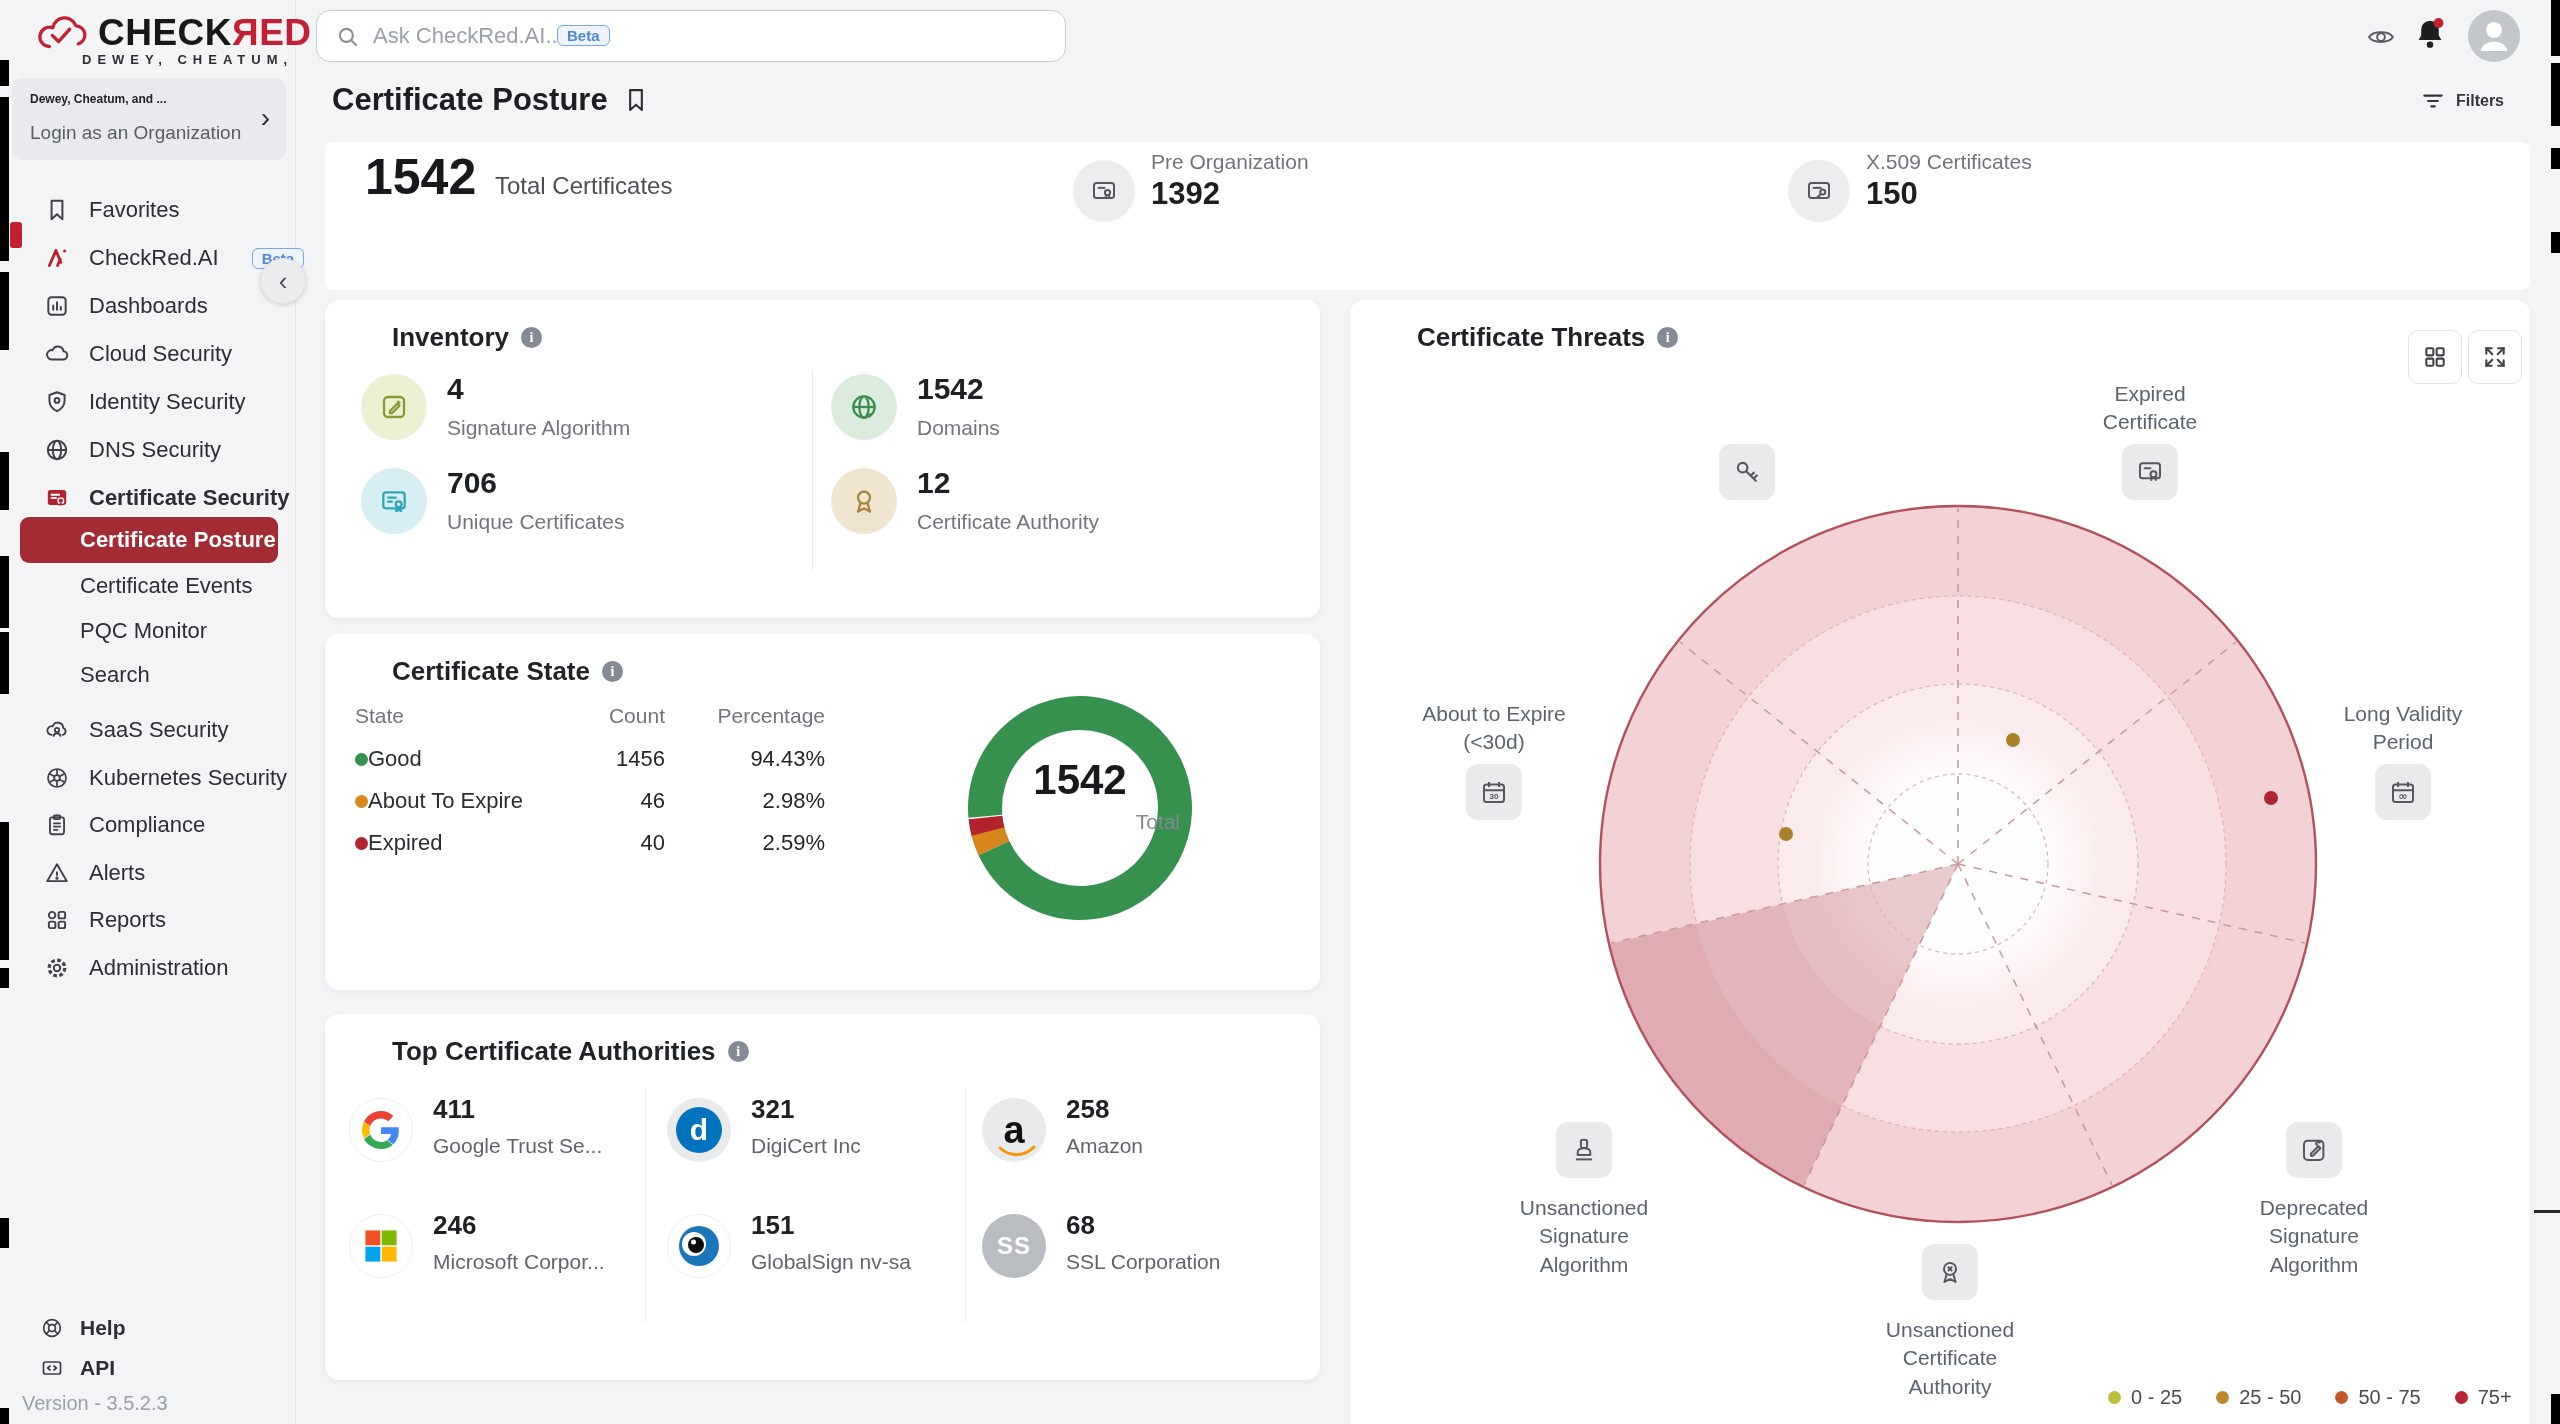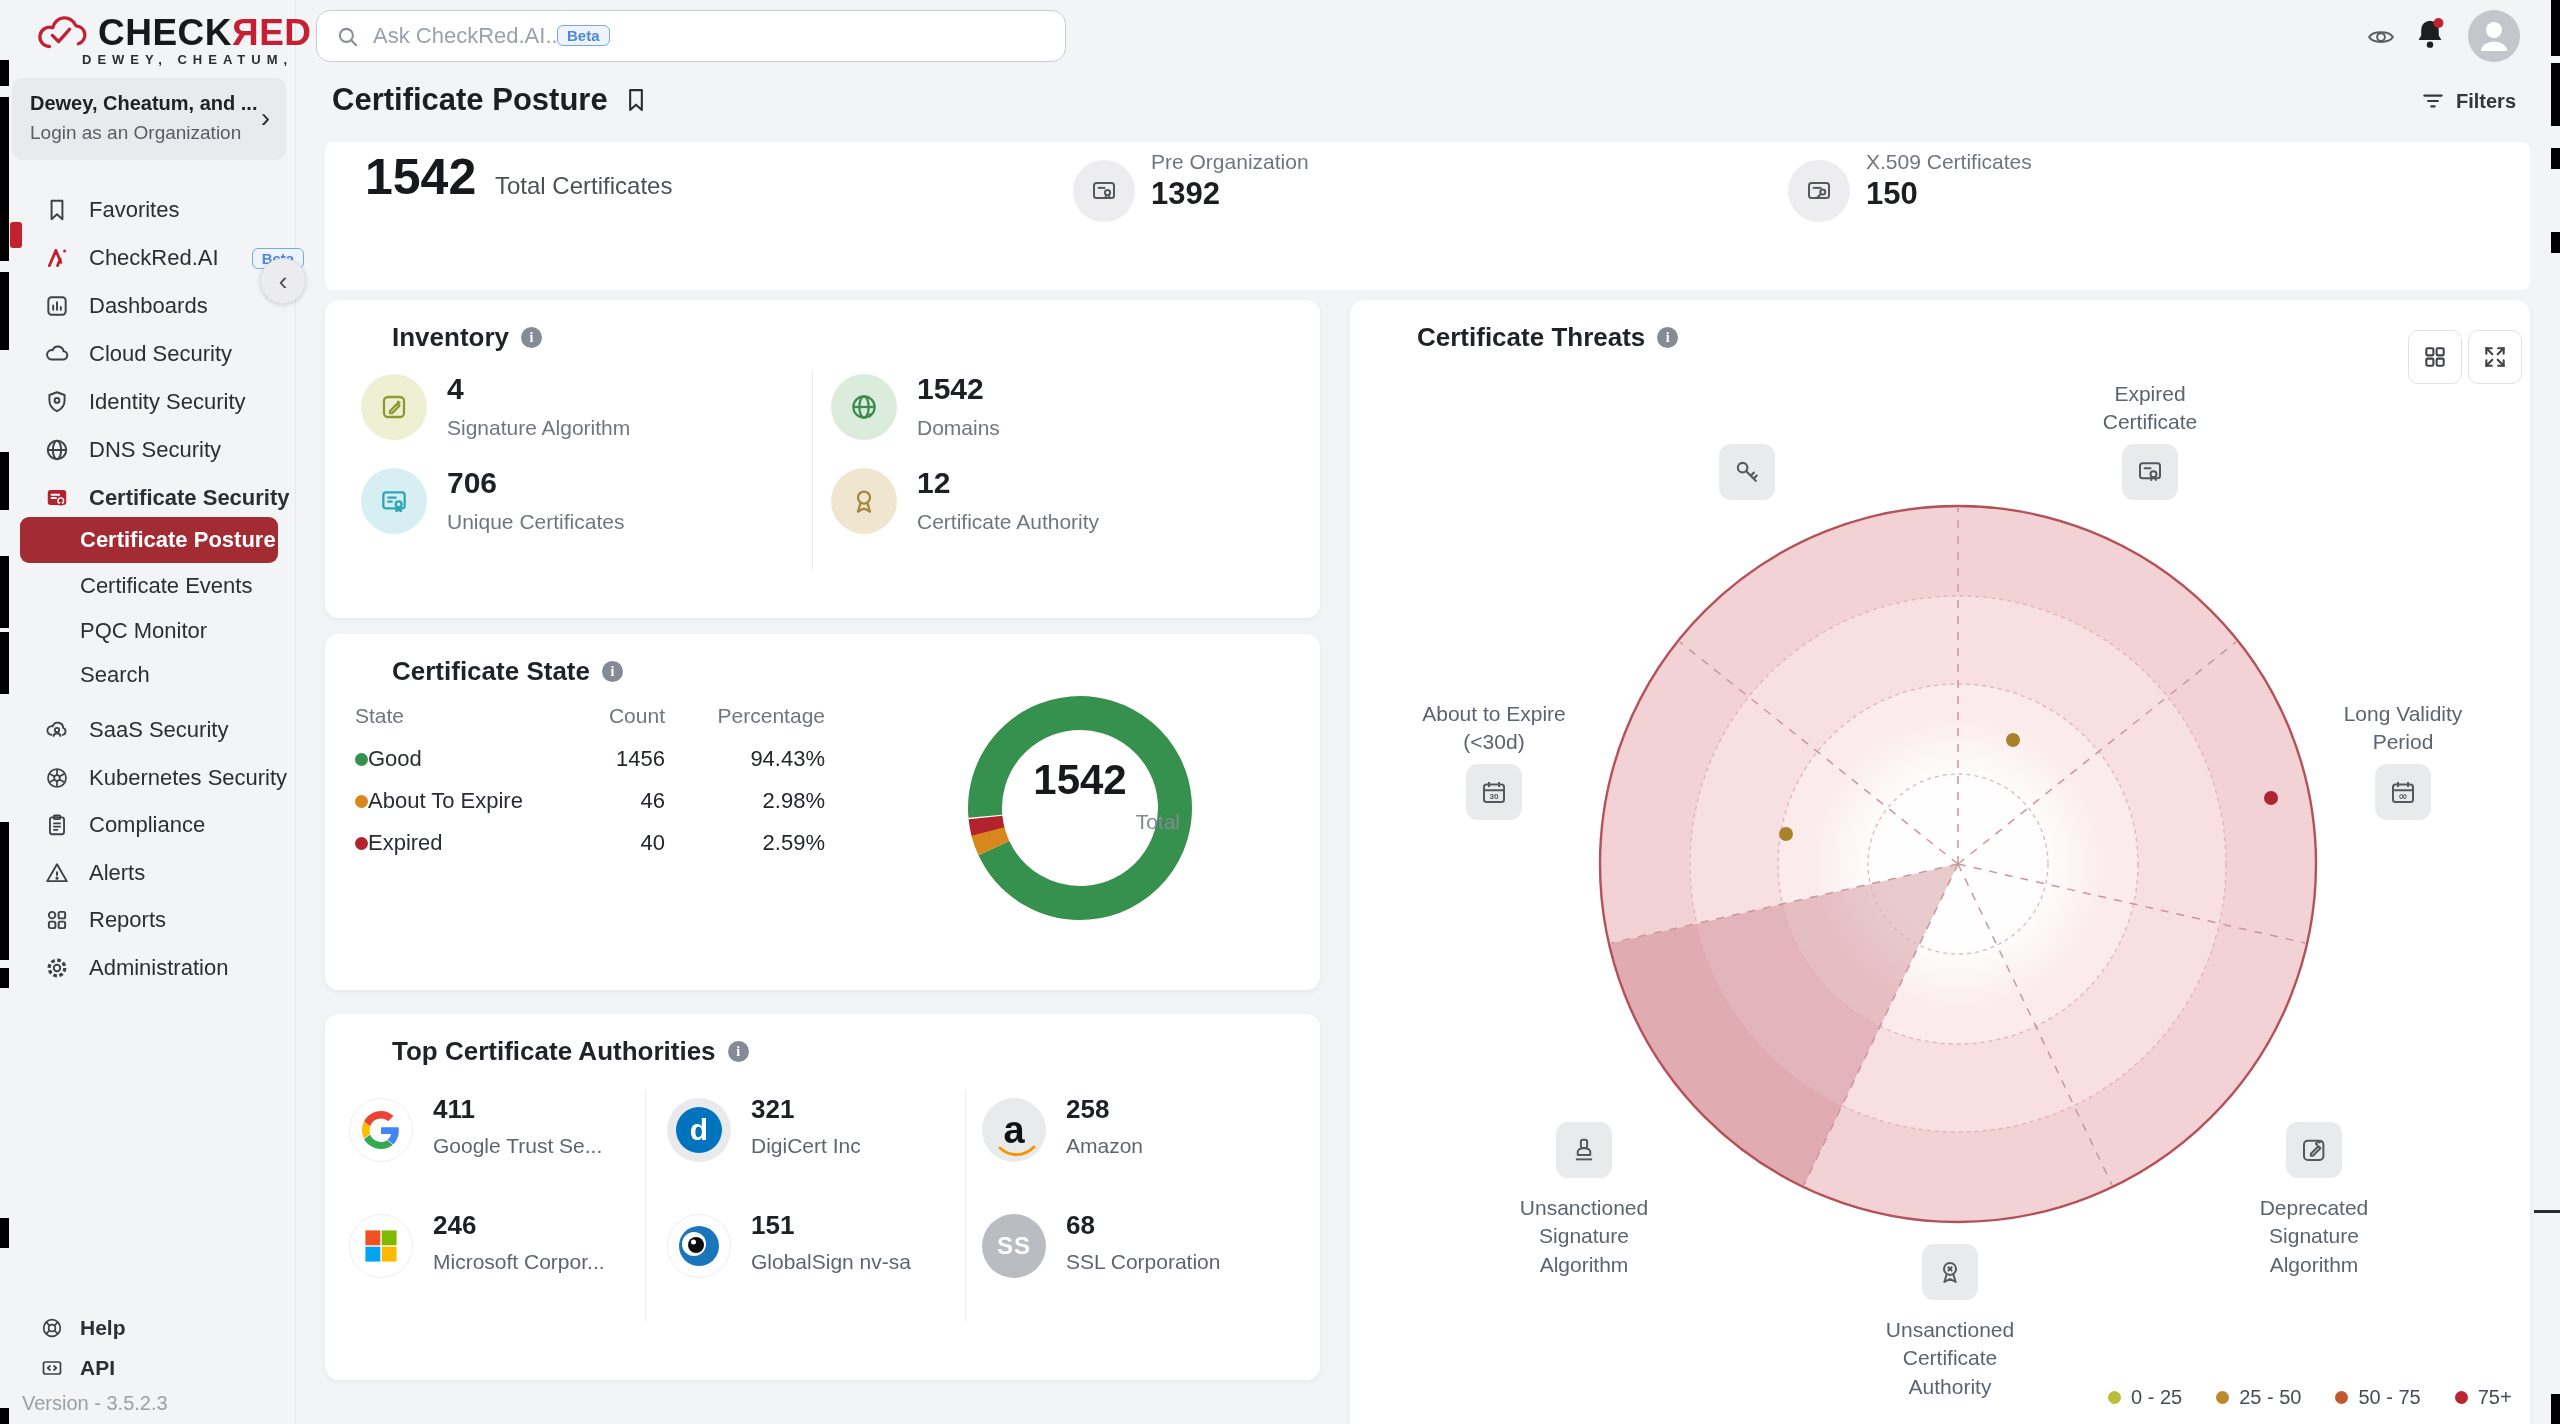--- a/index.html
+++ b/index.html
@@ -8,40 +8,40 @@
           font-family:"Liberation Sans",sans-serif;color:#23262b;padding-left:16px;}
   .abs{position:absolute;}
   svg{display:block;}
   
   .sidebar{position:absolute;left:0;top:0;width:296px;height:1424px;background:#f3f4f6;border-right:1px solid #e6e7ea;}
   .logo-row{position:absolute;left:34px;top:10px;display:flex;align-items:center;gap:10px;}
   .logo-word{font-size:37px;font-weight:800;letter-spacing:.5px;color:#17181a;}
   .logo-word .red{color:#c41f33;}
   .tagline{position:absolute;left:82px;top:52px;font-size:13px;font-weight:700;letter-spacing:6px;color:#2c2e33;}
   .org-box{position:absolute;left:12px;top:78px;width:274px;height:82px;background:#e9eaed;border-radius:10px;cursor:pointer;}
-  .org-name{position:absolute;left:18px;top:14px;font-size:20px;font-weight:700;color:#1e2024;}
+  .org-name{position:absolute;left:18px;top:14px;font-size:12px;font-weight:700;color:#1e2024;}
   .org-sub{position:absolute;left:18px;top:44px;font-size:19px;color:#595e66;}
   .org-chev{position:absolute;right:16px;top:24px;font-size:28px;color:#2b2d31;}
   .nav-item{position:absolute;left:0;width:296px;height:48px;display:flex;align-items:center;gap:19px;padding-left:44px;font-size:22px;color:#2b2e33;cursor:pointer;}
   .nav-item.bold{font-weight:700;}
   .nav-sub{position:absolute;left:80px;height:46px;display:flex;align-items:center;font-size:22px;color:#2b2e33;cursor:pointer;}
   .nav-pill{position:absolute;left:20px;width:258px;height:46px;background:#a32b33;border-radius:9px;display:flex;align-items:center;padding-left:60px;font-size:22px;font-weight:600;color:#fff;cursor:pointer;}
   .beta-pill{border:1.5px solid #7aa7e8;color:#4f86d8;background:#eef4fd;border-radius:6px;font-size:15px;font-weight:700;padding:2px 9px;line-height:1;}
   .side-foot{position:absolute;left:0;width:296px;height:40px;display:flex;align-items:center;gap:16px;padding-left:40px;font-size:21px;font-weight:600;color:#2b2e33;cursor:pointer;}
   .version{position:absolute;left:22px;top:1392px;font-size:20px;color:#9aa0a8;}
   .collapse-btn{position:absolute;left:260px;top:258px;width:46px;height:46px;border-radius:50%;background:#ececef;border:1px solid #e0e1e4;box-shadow:0 1px 4px rgba(0,0,0,.15);display:flex;align-items:center;justify-content:center;font-size:26px;color:#4b4e55;cursor:pointer;z-index:5;}
   
   .search-box{position:absolute;left:316px;top:10px;width:750px;height:52px;background:#fff;border:1.5px solid #c9ccd2;border-radius:14px;}
   .search-input{position:absolute;left:0;top:0;width:100%;height:100%;border:none;outline:none;background:transparent;border-radius:14px;padding-left:56px;font-size:22px;color:#3a3d42;font-family:"Liberation Sans",sans-serif;}
   .search-input::placeholder{color:#9aa1aa;}
   .icon-btn{cursor:pointer;}
   .avatar{position:absolute;left:2468px;top:10px;width:52px;height:52px;border-radius:50%;background:#c3c6ca;cursor:pointer;}
   
   .page-title{position:absolute;left:332px;top:82px;font-size:31px;font-weight:700;color:#1c1e22;display:flex;align-items:center;gap:14px;}
-  .filters{position:absolute;left:2420px;top:88px;display:flex;align-items:center;gap:10px;font-size:20px;font-weight:700;color:#33363c;cursor:pointer;}
+  .filters{position:absolute;left:2420px;top:88px;display:flex;align-items:center;gap:10px;font-size:16px;font-weight:700;color:#33363c;cursor:pointer;}
   .stats-bar{position:absolute;left:325px;top:142px;width:2205px;height:148px;background:#fff;border-radius:8px;}
   .stat-circ{position:absolute;width:62px;height:62px;border-radius:50%;background:#ededef;display:flex;align-items:center;justify-content:center;}
   .stat-label{font-size:21px;color:#70757d;}
   .stat-value{font-size:31px;font-weight:700;color:#1c1e22;}
   
   .card{position:absolute;background:#fff;border-radius:14px;box-shadow:0 2px 6px rgba(15,23,42,.05);}
   .card-title{position:absolute;left:30px;top:22px;display:flex;align-items:center;gap:12px;font-size:26px;font-weight:700;color:#1f2227;margin-left:37px;}
   .info-dot{width:21px;height:21px;border-radius:50%;background:#858b95;color:#fff;font-size:14px;font-weight:700;display:flex;align-items:center;justify-content:center;font-family:"Liberation Serif",serif;cursor:pointer;}
   .icon-circle{position:absolute;width:66px;height:66px;border-radius:50%;display:flex;align-items:center;justify-content:center;}
   .inv-value{position:absolute;font-size:30px;font-weight:700;color:#1d2025;}

